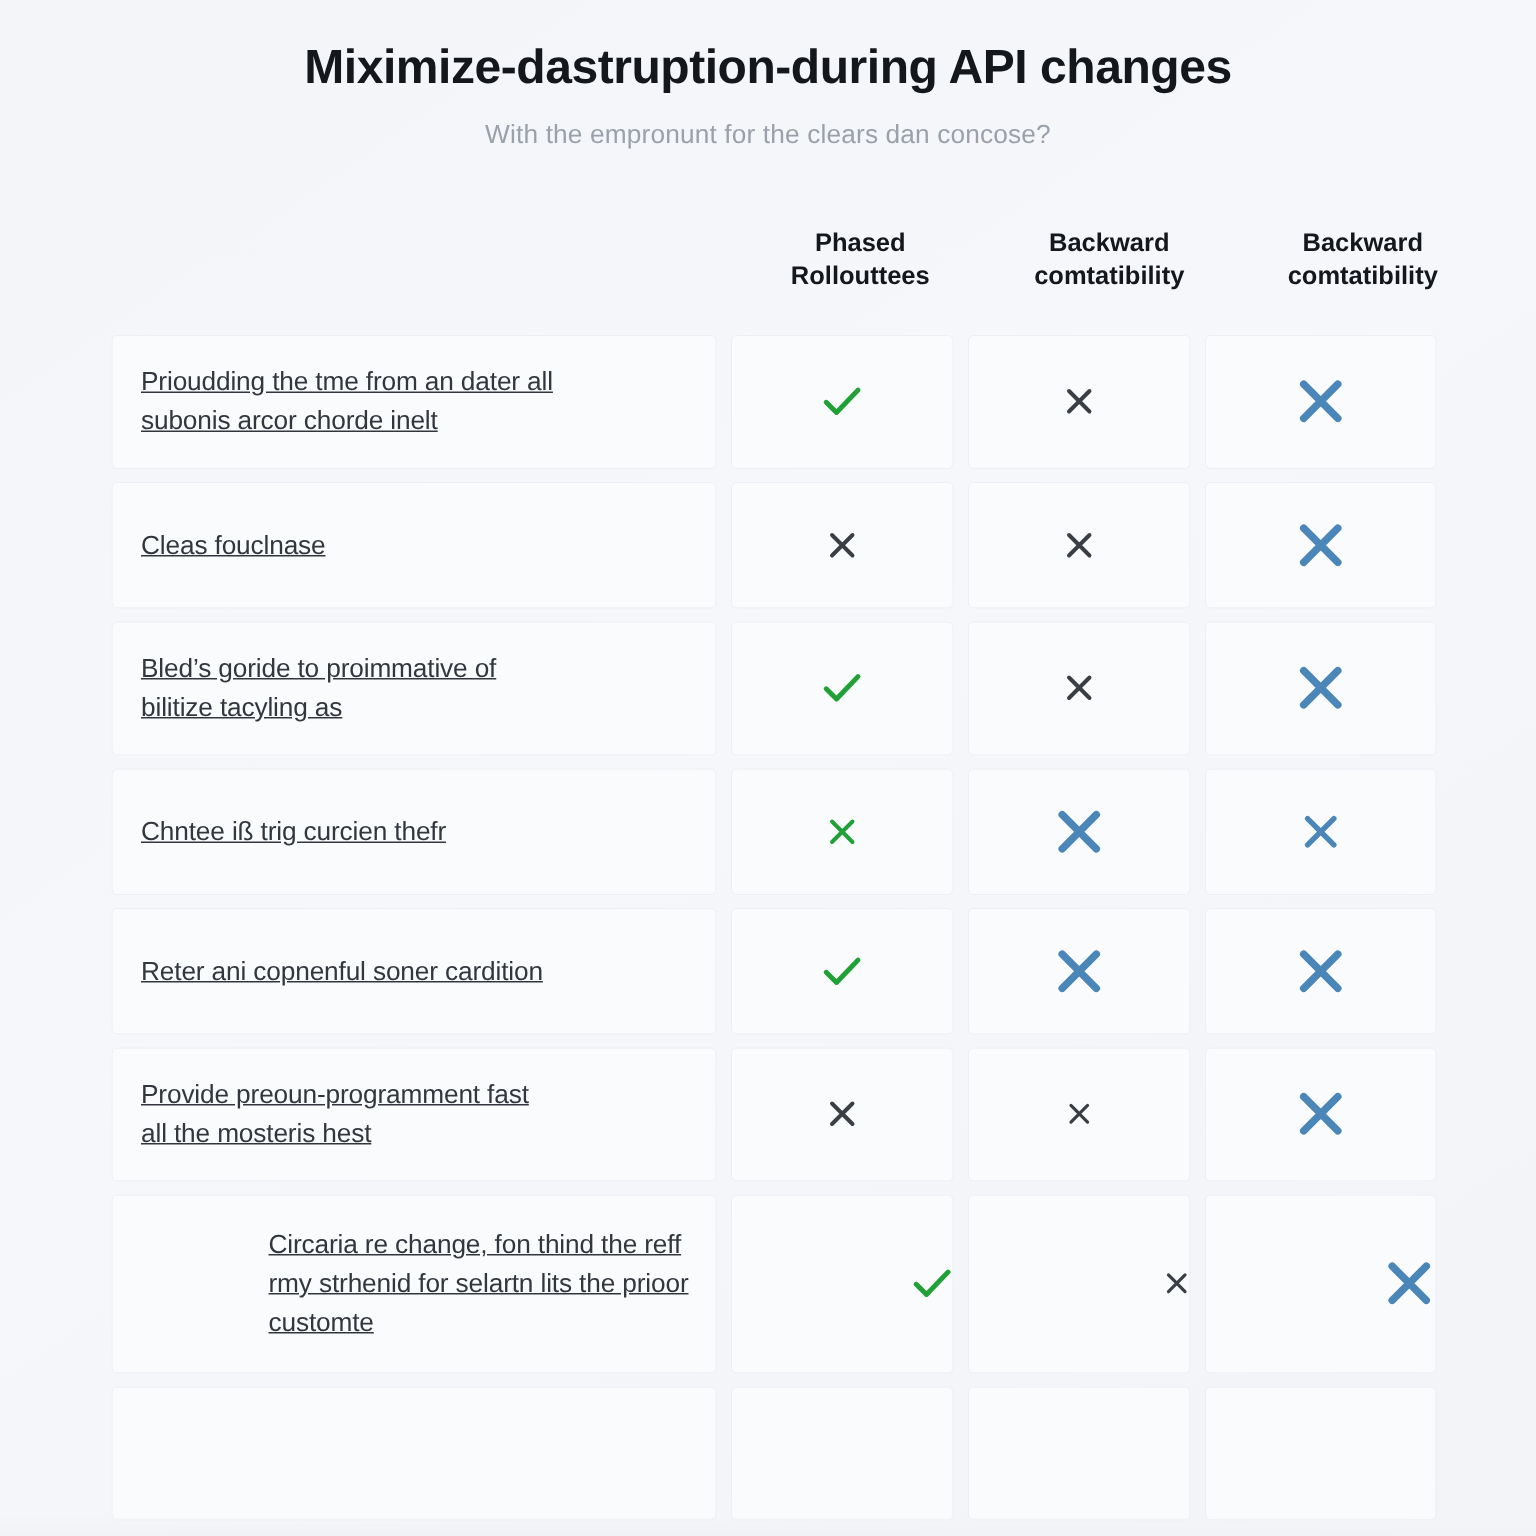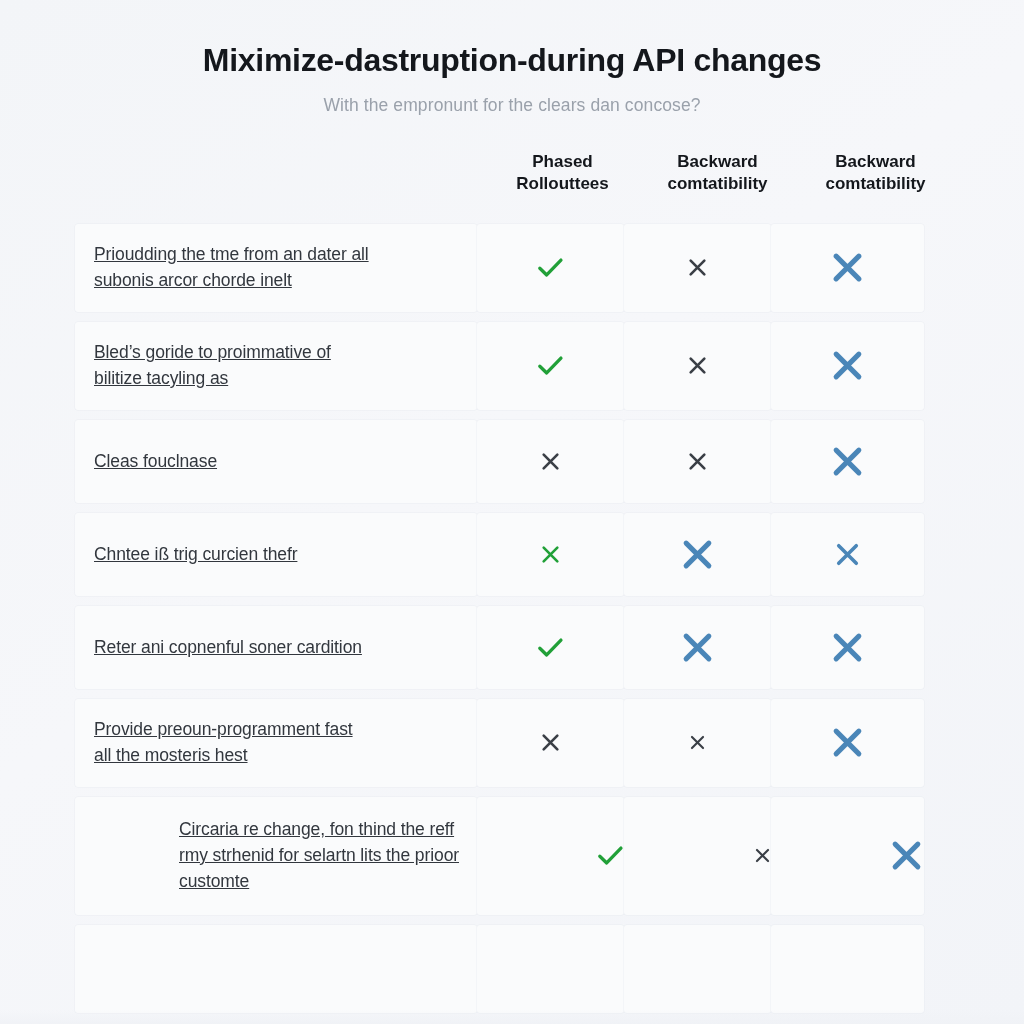--- a/index.html
+++ b/index.html
@@ -25,41 +25,42 @@
   #header {
     padding-top: 26px;
     text-align: center;
   }
   #title {
     font-size: 32px;
     font-weight: bold;
     color: #14171c;
     letter-spacing: -0.3px;
     line-height: 1.15;
-    margin: 16px;
+    margin: 0;
   }
   #subtitle {
     font-size: 17.5px;
     font-weight: normal;
     color: #9aa1ab;
     margin: 16px 0 16px 0;
     letter-spacing: 0.1px;
   }
 
   
   #table {
     position: absolute;
     left: 75px;
     top: 137px;
     width: 874px;
   }
 
   .row {
     display: flex;
     align-items: stretch;
+    column-gap: 11px;
     margin-bottom: 10px;
   }
 
   .c-desc  { width: 402px; flex: 0 0 402px; }
   .c-icon  { width: 147px; flex: 0 0 147px; }
   .c-icon2 { width: 153px; flex: 0 0 153px; }
 
   
   #head-row {
     margin-bottom: 12px;
@@ -178,64 +179,64 @@
           </div>
           <div class="cell cell-mark c-icon2 h-tall">
             <span class="mark">
               <svg width="35" height="35" viewBox="0 0 24 24" fill="none">
                 <path d="M4.2 4.2 L19.8 19.8 M19.8 4.2 L4.2 19.8" stroke="#4a86b8" stroke-width="3.4" stroke-linecap="round"></path>
               </svg>
             </span>
           </div>
         </div>
         <div class="row">
+          <div class="cell cell-desc c-desc h-short">
+            <div class="desc-text"><span>Cleas fouclnase</span></div>
+          </div>
+          <div class="cell cell-mark c-icon h-short">
+            <span class="mark">
+              <svg width="21" height="21" viewBox="0 0 24 24" fill="none">
+                <path d="M4.2 4.2 L19.8 19.8 M19.8 4.2 L4.2 19.8" stroke="#3a3f46" stroke-width="3" stroke-linecap="round"></path>
+              </svg>
+            </span>
+          </div>
+          <div class="cell cell-mark c-icon h-short">
+            <span class="mark">
+              <svg width="21" height="21" viewBox="0 0 24 24" fill="none">
+                <path d="M4.2 4.2 L19.8 19.8 M19.8 4.2 L4.2 19.8" stroke="#3a3f46" stroke-width="3" stroke-linecap="round"></path>
+              </svg>
+            </span>
+          </div>
+          <div class="cell cell-mark c-icon2 h-short">
+            <span class="mark">
+              <svg width="35" height="35" viewBox="0 0 24 24" fill="none">
+                <path d="M4.2 4.2 L19.8 19.8 M19.8 4.2 L4.2 19.8" stroke="#4a86b8" stroke-width="3.4" stroke-linecap="round"></path>
+              </svg>
+            </span>
+          </div>
+        </div>
+        <div class="row">
           <div class="cell cell-desc c-desc h-tall">
             <div class="desc-text"><span>Bled’s goride to proimmative of</span><br><span>bilitize tacyling as</span></div>
           </div>
           <div class="cell cell-mark c-icon h-tall">
             <span class="mark">
               <svg width="27" height="21.060000000000002" viewBox="0 0 24 18" fill="none">
                 <path d="M2.5 9.6 L8.6 15.6 L21.3 2.4" stroke="#21a038" stroke-width="2.9440000000000004" stroke-linecap="round" stroke-linejoin="round"></path>
               </svg>
             </span>
           </div>
           <div class="cell cell-mark c-icon h-tall">
             <span class="mark">
               <svg width="21" height="21" viewBox="0 0 24 24" fill="none">
                 <path d="M4.2 4.2 L19.8 19.8 M19.8 4.2 L4.2 19.8" stroke="#3a3f46" stroke-width="3" stroke-linecap="round"></path>
               </svg>
             </span>
           </div>
           <div class="cell cell-mark c-icon2 h-tall">
-            <span class="mark">
-              <svg width="35" height="35" viewBox="0 0 24 24" fill="none">
-                <path d="M4.2 4.2 L19.8 19.8 M19.8 4.2 L4.2 19.8" stroke="#4a86b8" stroke-width="3.4" stroke-linecap="round"></path>
-              </svg>
-            </span>
-          </div>
-        </div>
-        <div class="row">
-          <div class="cell cell-desc c-desc h-short">
-            <div class="desc-text"><span>Cleas fouclnase</span></div>
-          </div>
-          <div class="cell cell-mark c-icon h-short">
-            <span class="mark">
-              <svg width="21" height="21" viewBox="0 0 24 24" fill="none">
-                <path d="M4.2 4.2 L19.8 19.8 M19.8 4.2 L4.2 19.8" stroke="#3a3f46" stroke-width="3" stroke-linecap="round"></path>
-              </svg>
-            </span>
-          </div>
-          <div class="cell cell-mark c-icon h-short">
-            <span class="mark">
-              <svg width="21" height="21" viewBox="0 0 24 24" fill="none">
-                <path d="M4.2 4.2 L19.8 19.8 M19.8 4.2 L4.2 19.8" stroke="#3a3f46" stroke-width="3" stroke-linecap="round"></path>
-              </svg>
-            </span>
-          </div>
-          <div class="cell cell-mark c-icon2 h-short">
             <span class="mark">
               <svg width="35" height="35" viewBox="0 0 24 24" fill="none">
                 <path d="M4.2 4.2 L19.8 19.8 M19.8 4.2 L4.2 19.8" stroke="#4a86b8" stroke-width="3.4" stroke-linecap="round"></path>
               </svg>
             </span>
           </div>
         </div>
         <div class="row">
           <div class="cell cell-desc c-desc h-short">
             <div class="desc-text"><span>Chntee iß trig curcien thefr</span></div>

